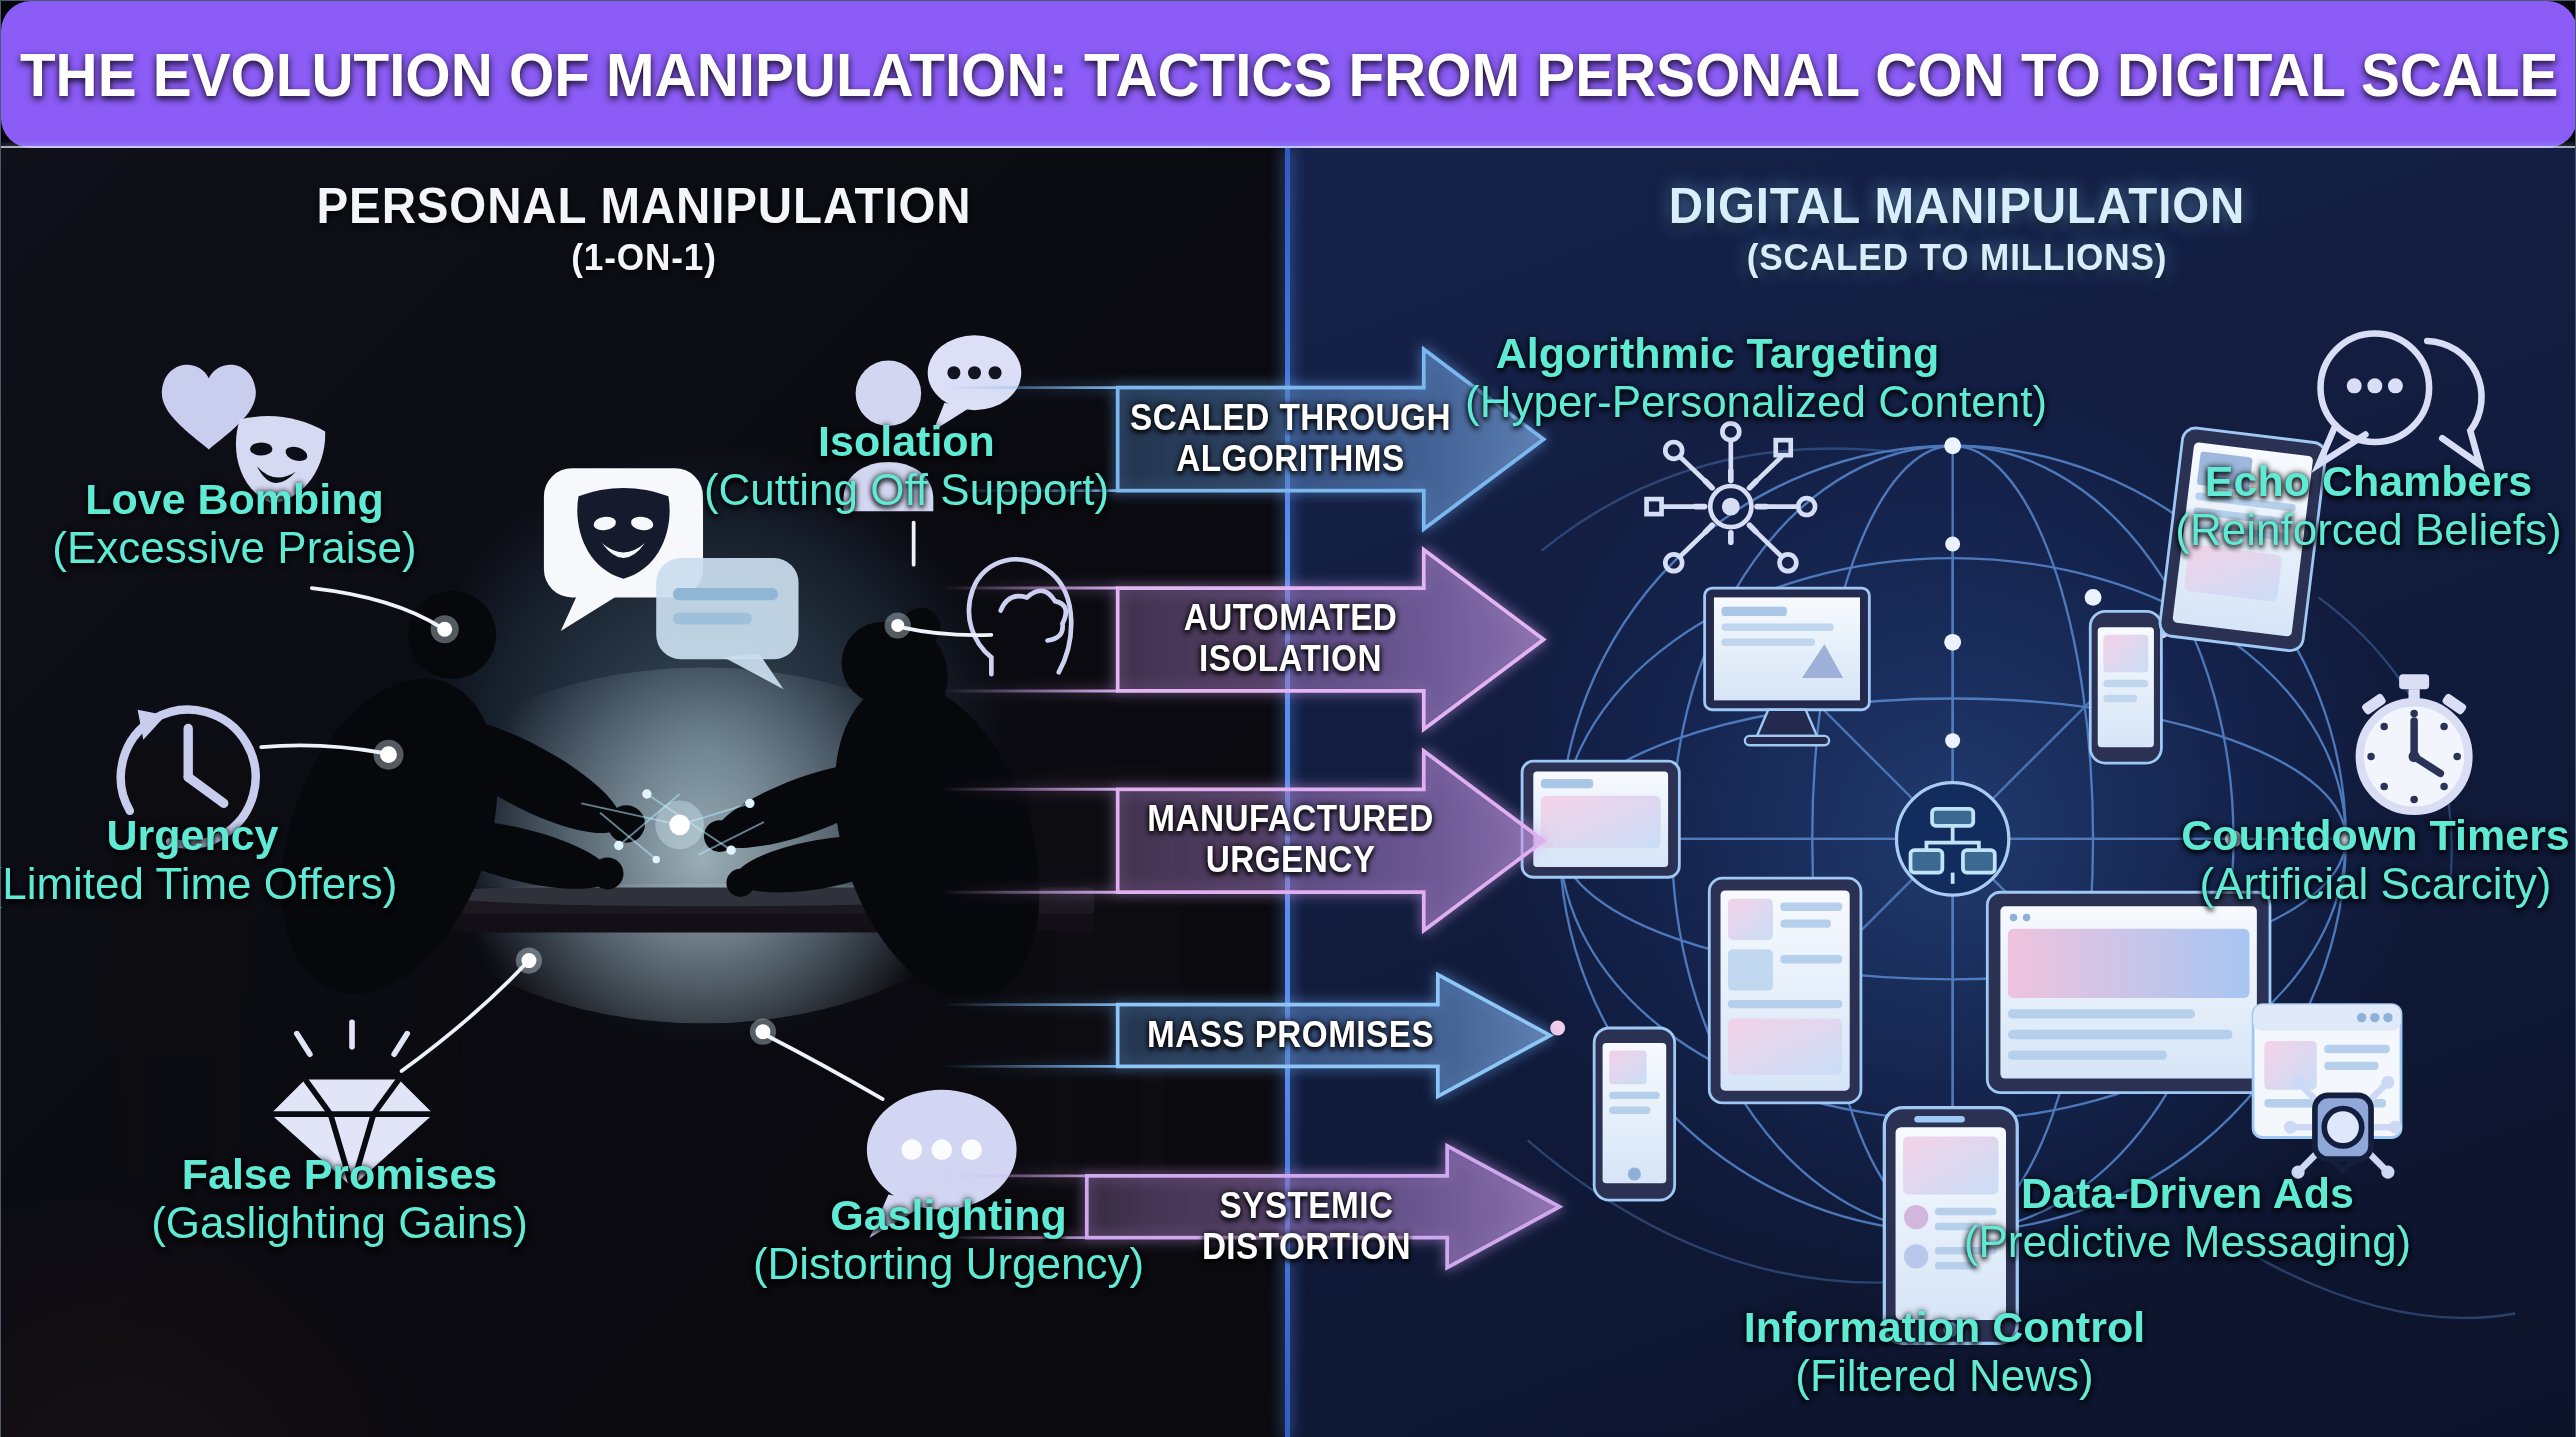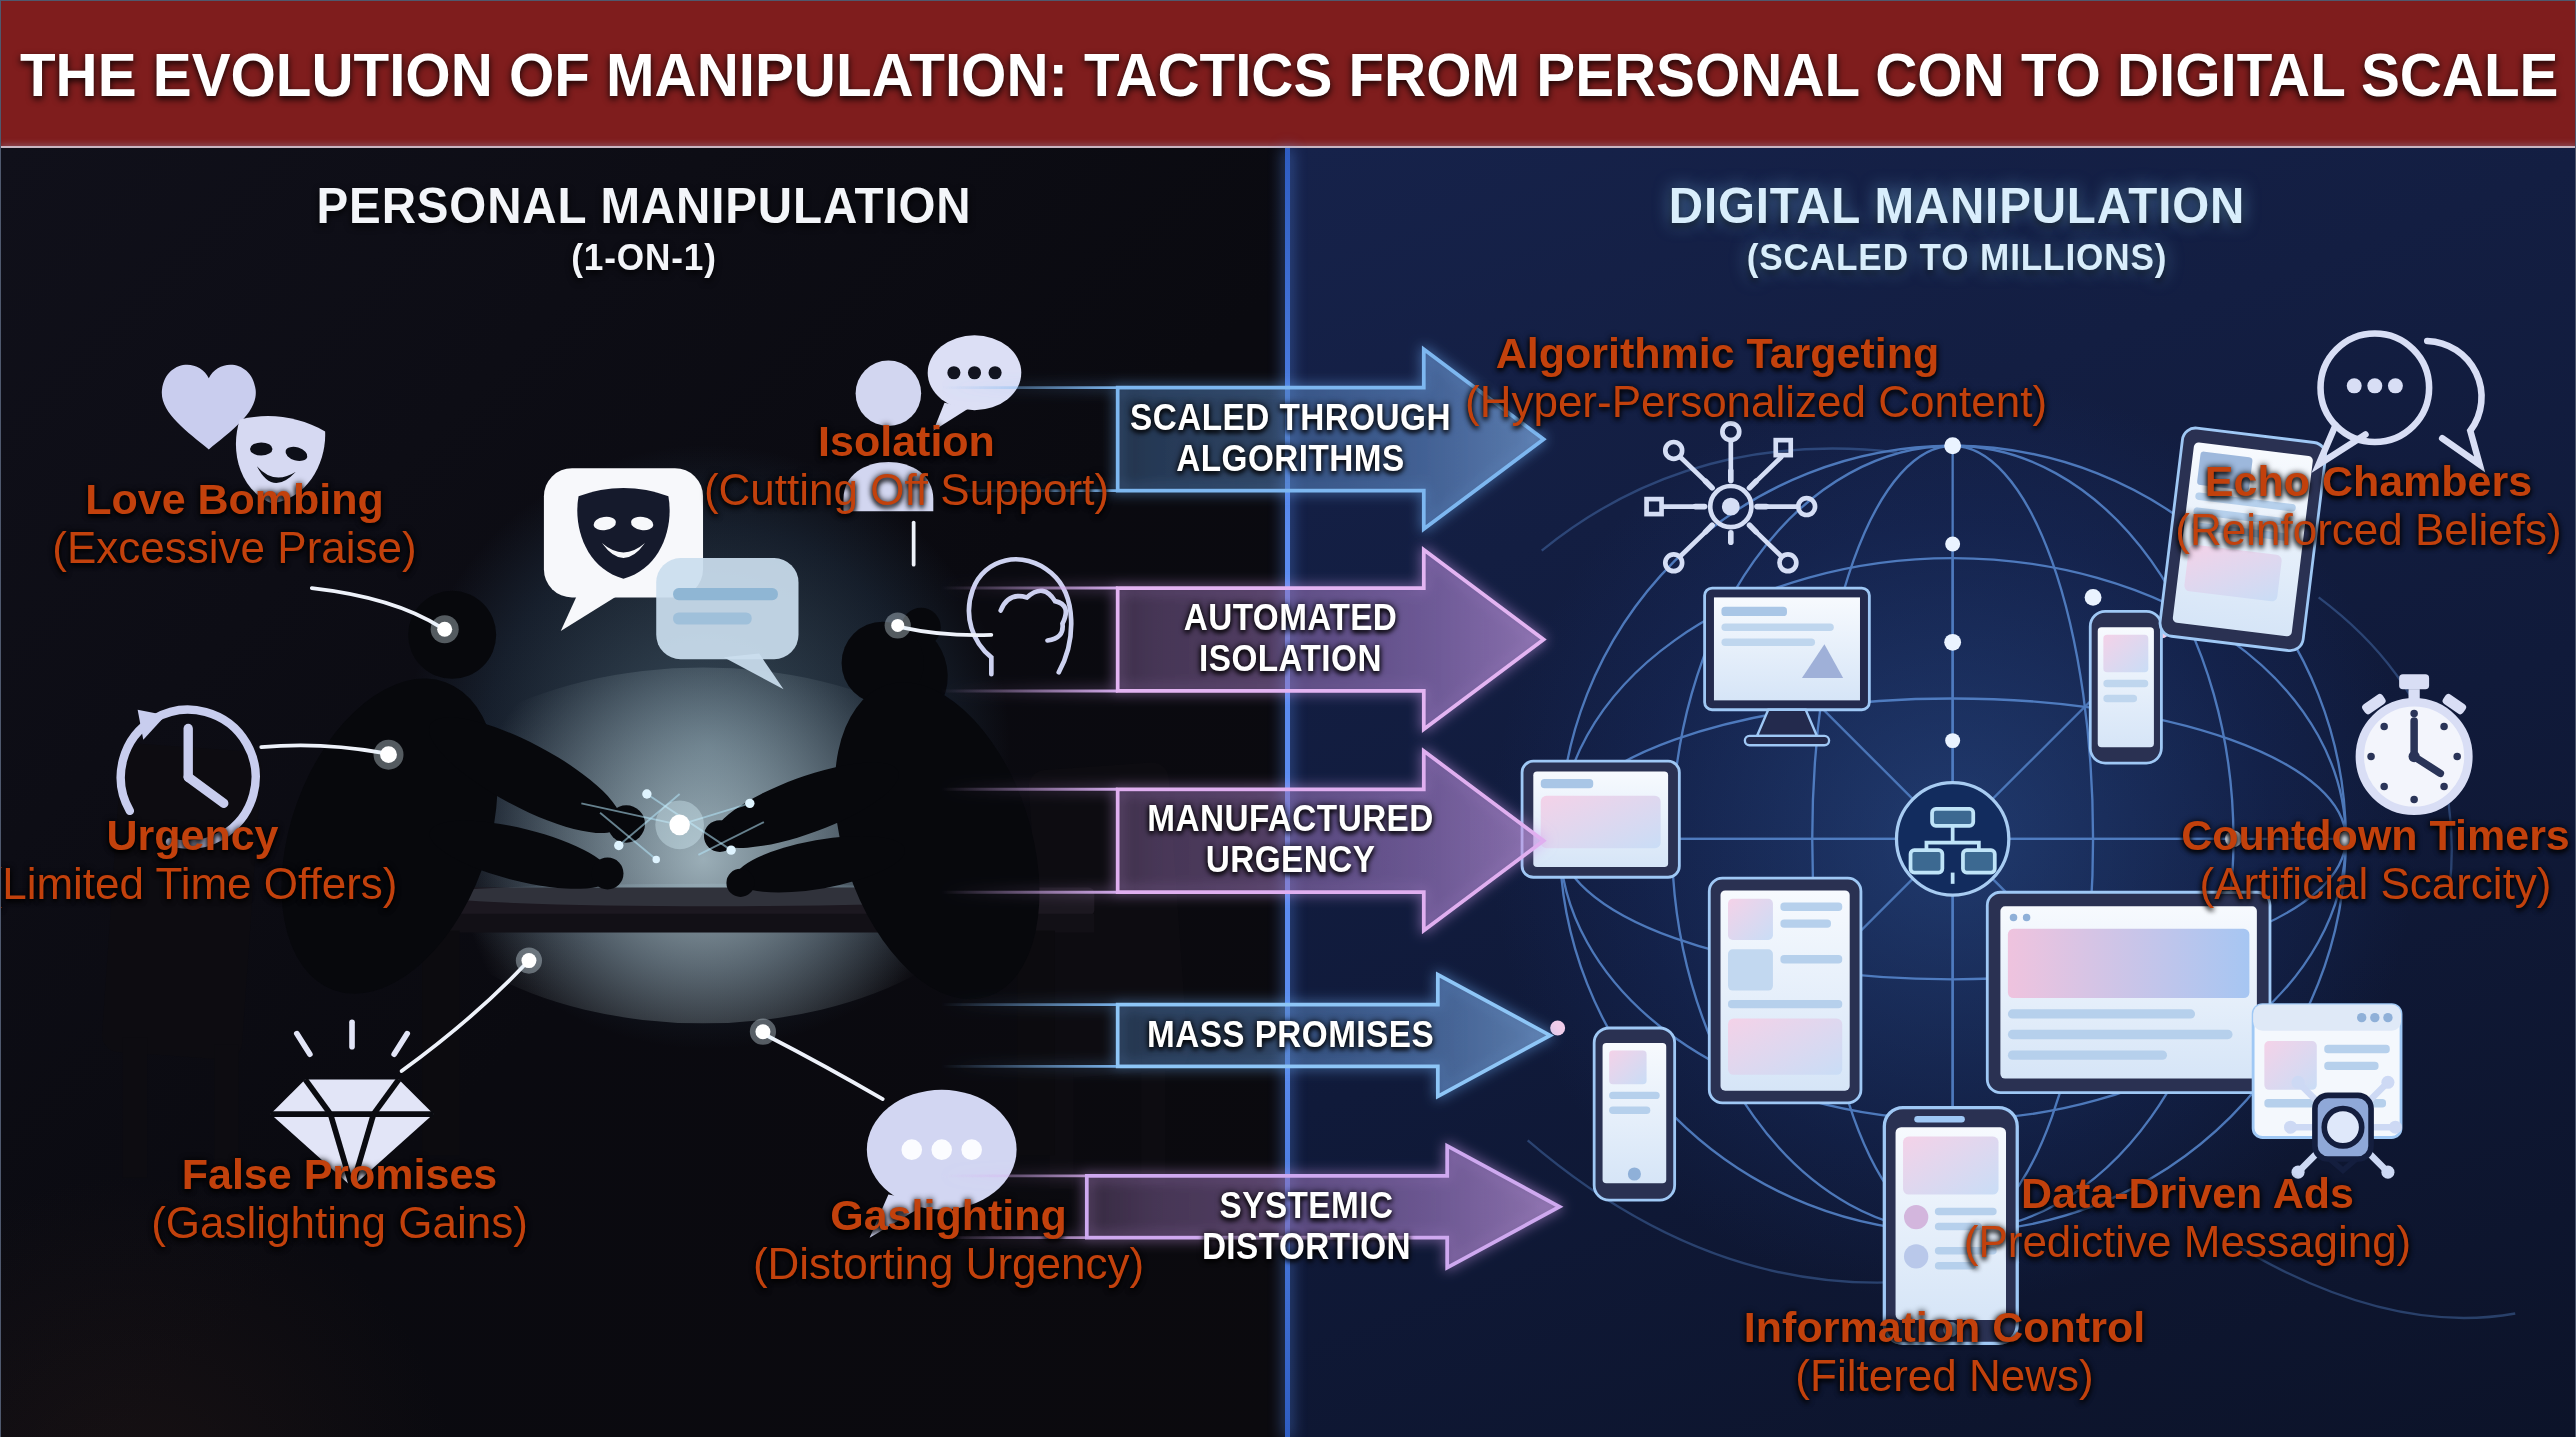--- a/index.html
+++ b/index.html
@@ -1,20 +1,20 @@
 <!DOCTYPE html>
 <html style="font-size:15px"><head>
 <meta charset="utf-8">
 <style>
   html,body{margin:0;padding:0;background:#000;}
   .canvas{position:relative;width:2576px;height:1438px;overflow:hidden;
     font-family:"Liberation Sans",sans-serif;background:#05060c;
     border:1.9px solid rgba(170,190,230,0.45);box-sizing:border-box;}
-  .titlebar{position:absolute;left:0;top:0;width:2576px;height:147px;background:#7f1d1d;
-    display:flex;align-items:center;justify-content:center;}
+  .titlebar{position:absolute;left:0;top:0;width:2576px;height:147px;background:#8b5cf6;
+    display:flex;align-items:center;justify-content:center;border-radius:30px;}
   .title{color:#ffffff;font-size:62px;font-weight:700;letter-spacing:0px;white-space:nowrap;
     transform:scaleX(0.94);text-shadow:0 2.8px 7.5px rgba(0,0,0,.9);}
   .title-sep{position:absolute;left:0;top:145px;width:2576px;height:2.8px;
     background:rgba(225,233,250,0.75);box-shadow:0 0 7.5px rgba(180,210,255,.6);}
   .panel{position:absolute;top:147px;height:1291px;overflow:hidden;}
   .panel.left{left:0;width:1288px;
     background:
       radial-gradient(circle 403px at 707px 599px, rgba(150,205,235,0.34), rgba(90,150,200,0.14) 55%, rgba(0,0,0,0) 75%),
       radial-gradient(circle 468px at 10% 105%, rgba(58,36,28,0.28), rgba(0,0,0,0) 70%),
       linear-gradient(135deg,#10101a 0%,#0a0a10 55%,#0b0a0e 100%);}
@@ -25,21 +25,21 @@
   .scene{position:absolute;left:0;top:0;width:100%;height:100%;}
   .divider{position:absolute;left:1284px;top:147px;width:4.7px;height:1291px;
     background:linear-gradient(#2e5cc0, #5b8cf0 30%, #5b8cf0 70%, #2e5cc0);
     box-shadow:0 0 15px rgba(90,140,240,.9);}
   .arrows{position:absolute;left:0;top:0;width:2576px;height:1438px;pointer-events:none;}
   .heading,.subheading,.tactic,.arrow-label{position:absolute;text-align:center;}
   .heading{font-size:50px;font-weight:700;letter-spacing:0.9px;transform:scaleX(0.95);white-space:nowrap;}
   .subheading{font-size:37px;font-weight:700;letter-spacing:0.9px;transform:scaleX(0.95);white-space:nowrap;}
   .left-h{color:#f3f5f9;text-shadow:0 2.8px 7.5px rgba(0,0,0,.9);}
   .right-h{color:#d9eefc;text-shadow:0 0 17px rgba(130,200,255,.55),0 2.8px 7.5px rgba(0,0,0,.9);}
-  .tactic{color:#c2410c;}
+  .tactic{color:#5eead4;}
   .t-name{font-size:43px;font-weight:700;line-height:1.1;white-space:nowrap;
     text-shadow:0 0 6.6px rgba(0,0,0,.95),0 2.8px 5.6px rgba(0,0,0,.9);}
   .t-sub{font-size:44px;font-weight:400;line-height:1.15;white-space:nowrap;
     text-shadow:0 0 6.6px rgba(0,0,0,.95),0 2.8px 5.6px rgba(0,0,0,.9);}
   .arrow-label{width:393px;color:#ffffff;font-size:37px;font-weight:700;line-height:1.1;
     letter-spacing:0.5px;transform:scaleX(0.9);
     text-shadow:0 0 6.6px rgba(0,0,0,.95),0 2.8px 5.6px rgba(0,0,0,.9);}
 </style>
 </head>
 <body>

